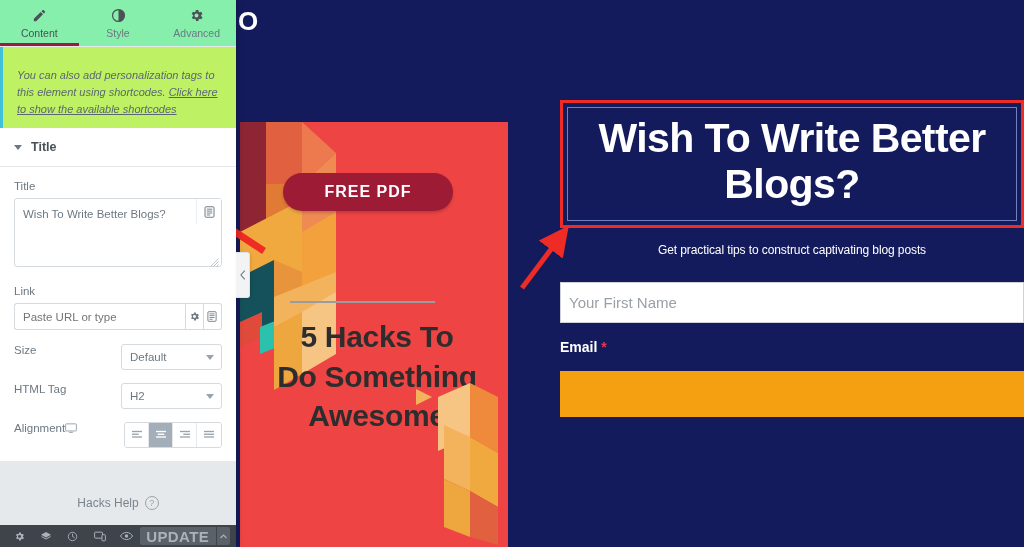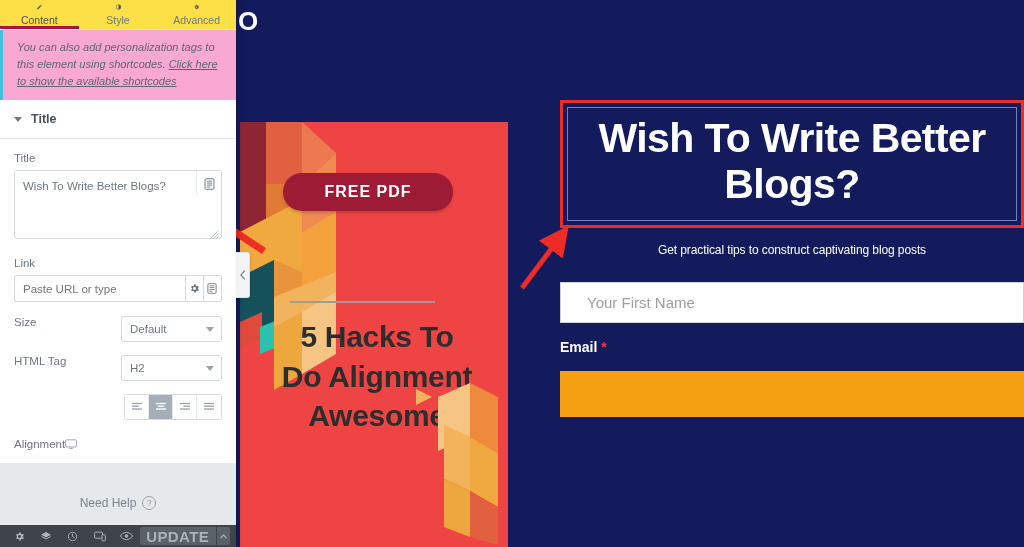--- a/index.html
+++ b/index.html
@@ -88,21 +88,21 @@
   .form { margin-top: 24px; }
   .field-label {
     color: #ffffff; font-size: 14px; font-weight: 700;
     margin-bottom: 7px;
   }
   .req { color: #e8384f; font-weight: 700; }
   .field-input {
     display: block; width: 100%; height: 41px;
     background: #ffffff; border: 1px solid #cfd2d6;
     font-size: 15px; color: #9aa0a6;
-    padding: 0 26px;
+    padding: 0 8px;
     font-family: "Liberation Sans", sans-serif;
   }
   .field-input::placeholder { color: #9aa0a6; }
   .field-group { margin-bottom: 16px; }
   .submit-btn {
     display: block; width: 100%; height: 46px;
     background: #f5a011; border: none;
     margin-top: 6px;
     cursor: pointer;
   }
@@ -113,38 +113,38 @@
   
   .panel {
     position: absolute; left: 0; top: 0;
     width: 236px; height: 547px;
     background: #ffffff;
     box-shadow: 2px 0 6px rgba(0,0,0,0.18);
     display: flex; flex-direction: column;
     font-size: 12px;
   }
   .panel-tabs {
-    display: flex; height: 30px; background: #fde047;
+    display: flex; height: 47px; background: #86efac;
     border-bottom: 1px solid #e6e9ec;
     flex: 0 0 auto;
   }
   .panel-tab {
     flex: 1; display: flex; flex-direction: column;
     align-items: center; justify-content: center; gap: 4px;
     color: #6d7882; cursor: pointer;
     border-bottom: 3px solid transparent;
     padding-top: 4px;
   }
   .panel-tab.active { color: #495157; border-bottom-color: #9b1b43; }
   .panel-tab .tlabel { font-size: 10.5px; }
   .panel-tab svg { display: block; }
 
   .notice {
-    background: #f9a8d4; border-left: 3px solid #42c2da;
-    padding: 9px 12px 10px 14px;
+    background: #bef264; border-left: 3px solid #42c2da;
+    padding: 20px 12px 10px 14px;
     color: #5b6770; font-size: 11px; font-style: italic;
     line-height: 1.55; flex: 0 0 auto;
   }
   .notice a { color: #5b6770; text-decoration: underline; font-style: italic; }
 
   .section-head {
     display: flex; align-items: center; gap: 9px;
     height: 39px; padding: 0 14px;
     border-bottom: 1px solid #e6e9ec;
     color: #495157; font-weight: 700; font-size: 12.5px;
@@ -296,21 +296,21 @@
       </svg>
 
       <div class="free-pdf">
         <span>FREE PDF</span>
       </div>
 
       <div class="cover-rule top"></div>
 
       <div class="cover-title">
         <div>5 Hacks To</div>
-        <div>Do Alignment</div>
+        <div>Do Something</div>
         <div>Awesome</div>
       </div>
 
       <svg class="cover-shapes-br" viewBox="0 0 110 180">
         <polygon points="18,22 34,30 18,38" fill="#f3b35c"></polygon>
         <polygon points="40,30 72,16 72,70 40,84" fill="#f6c584"></polygon>
         <polygon points="72,16 100,30 100,86 72,70" fill="#ef8a3c"></polygon>
         <polygon points="72,70 100,86 100,140 72,124" fill="#f0a93f"></polygon>
         <polygon points="72,70 72,124 46,112 46,58" fill="#f3b35c"></polygon>
         <polygon points="72,124 100,140 100,178 72,170" fill="#e0603f"></polygon>
@@ -437,21 +437,21 @@
 
       <div class="ctl-row">
         <div class="ctl-label">HTML Tag</div>
         <div class="select">
           <span>H2</span>
           <span class="sarrow"></span>
         </div>
       </div>
 
       <div class="ctl-row">
-        <div style="display:flex;align-items:center;margin-top:44px;">
+        <div style="display:flex;align-items:center;">
           <div class="ctl-label">Alignment</div>
           <svg width="12" height="11" viewBox="0 0 16 14">
             <rect x="0.8" y="0.8" width="14.4" height="9.5" rx="1" fill="none" stroke="#9aa3ab" stroke-width="1.3"></rect>
             <rect x="5.5" y="11.4" width="5" height="1.4" fill="#9aa3ab"></rect>
           </svg>
         </div>
         <div class="align-group">
           <div class="align-btn">
             <svg width="12" height="10" viewBox="0 0 14 12">
               <rect x="1" y="1" width="12" height="1.6" fill="#9aa3ab"></rect>
@@ -480,21 +480,21 @@
               <rect x="1" y="7.6" width="12" height="1.6" fill="#9aa3ab"></rect>
             </svg>
           </div>
         </div>
       </div>
     </div>
 
     <div class="panel-spacer"></div>
 
     <div class="need-help">
-      <span>Need Help</span>
+      <span>Hacks Help</span>
       <span class="help-circle">?</span>
     </div>
 
     <div class="panel-footer">
       <div class="foot-icon">
         <svg width="11" height="11" viewBox="0 0 24 24">
           <path d="M19.4 13a7.8 7.8 0 0 0 0-2l2.1-1.6-2-3.5-2.5 1a7.6 7.6 0 0 0-1.7-1l-.4-2.6h-4l-.4 2.6c-.6.2-1.2.6-1.7 1l-2.5-1-2 3.5L6.6 11a7.8 7.8 0 0 0 0 2l-2.1 1.6 2 3.5 2.5-1c.5.4 1.1.8 1.7 1l.4 2.6h4l.4-2.6c.6-.2 1.2-.6 1.7-1l2.5 1 2-3.5-2.3-1.6zM12 15.2A3.2 3.2 0 1 1 12 8.8a3.2 3.2 0 0 1 0 6.4z" fill="#aab3bb"></path>
         </svg>
       </div>
       <div class="foot-icon">

